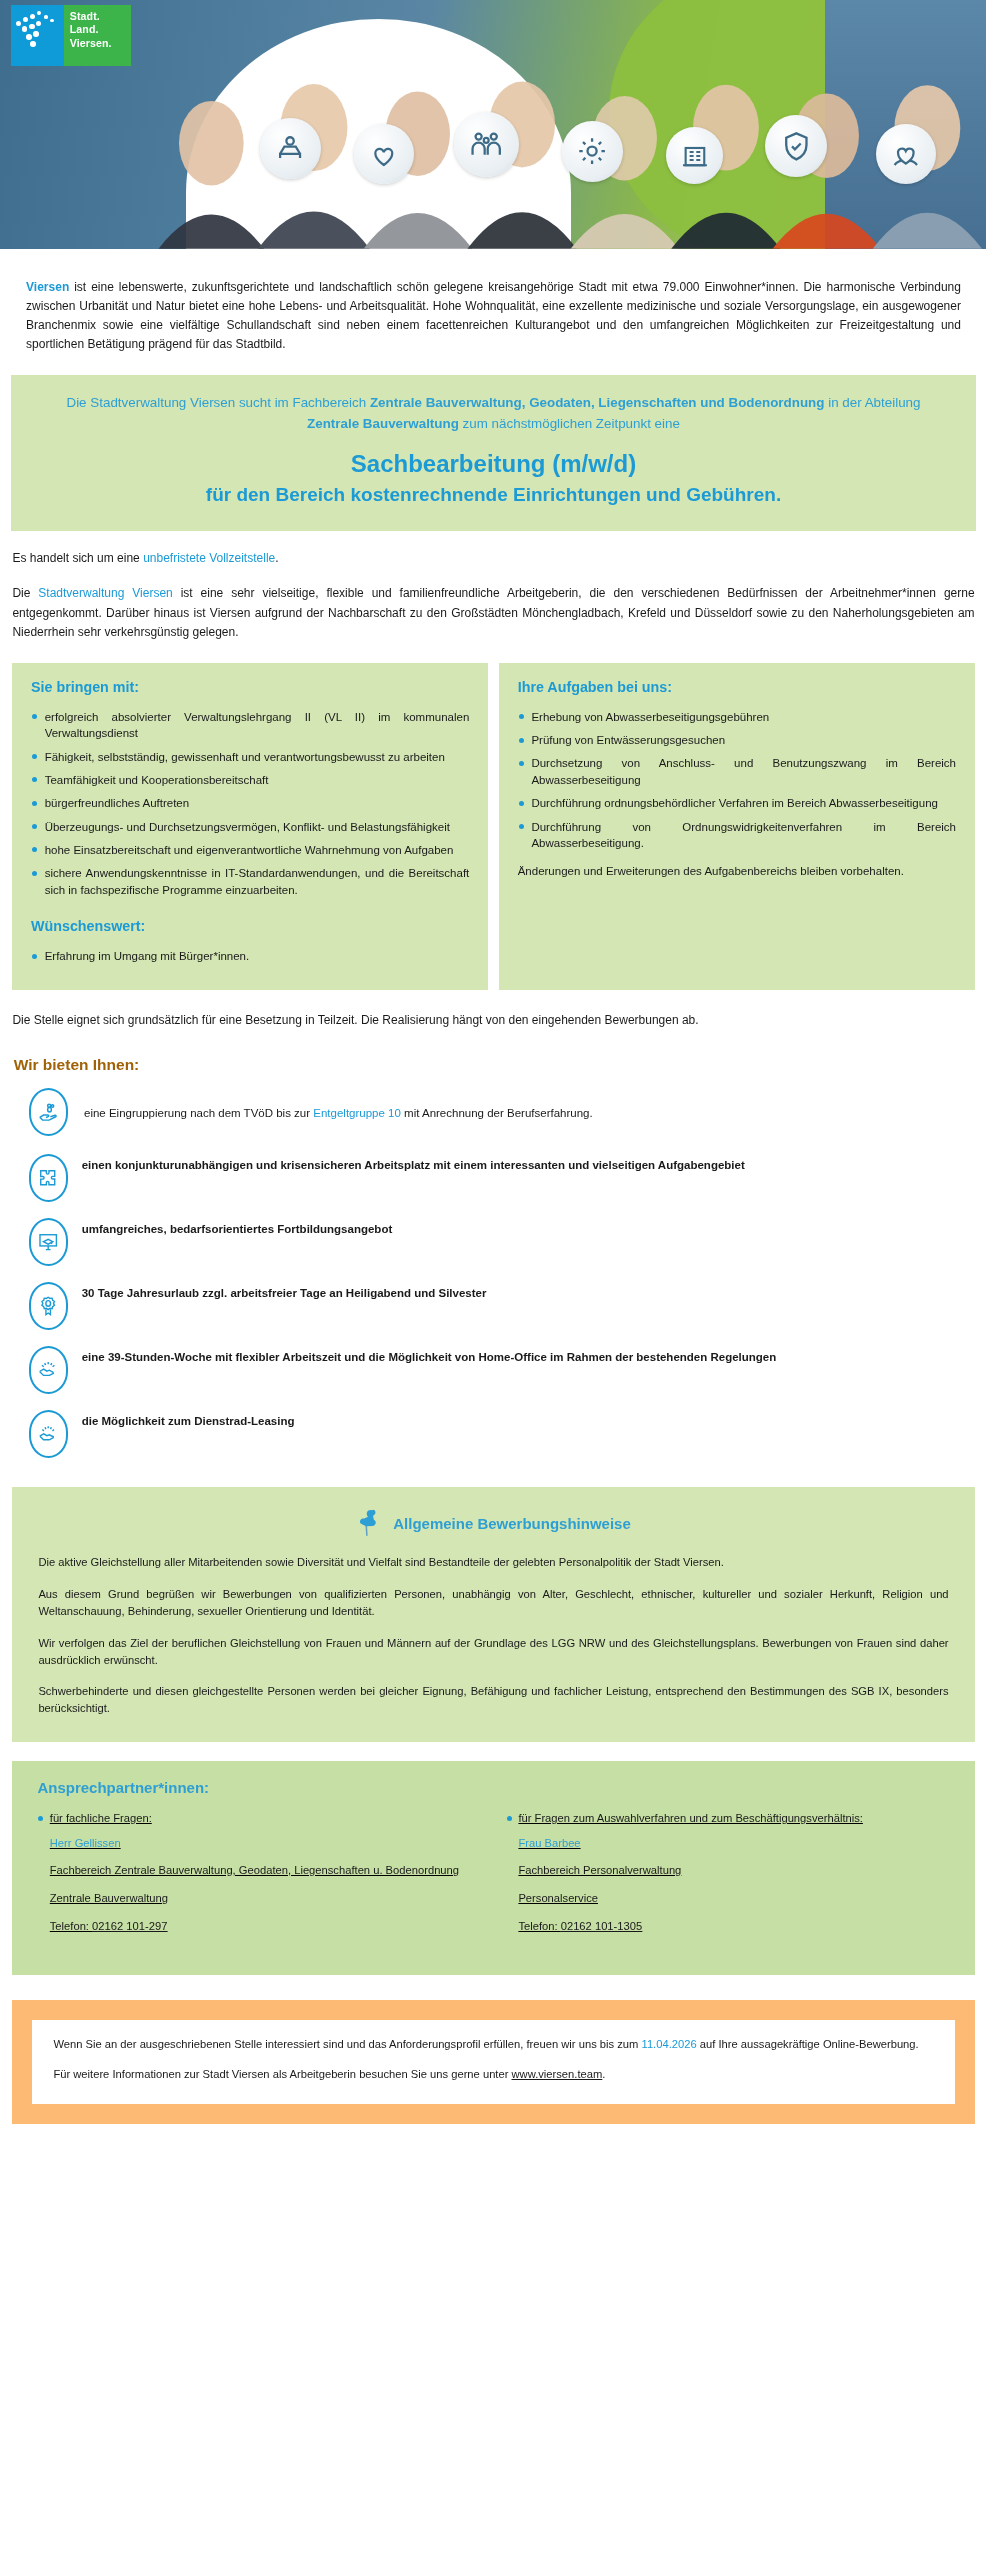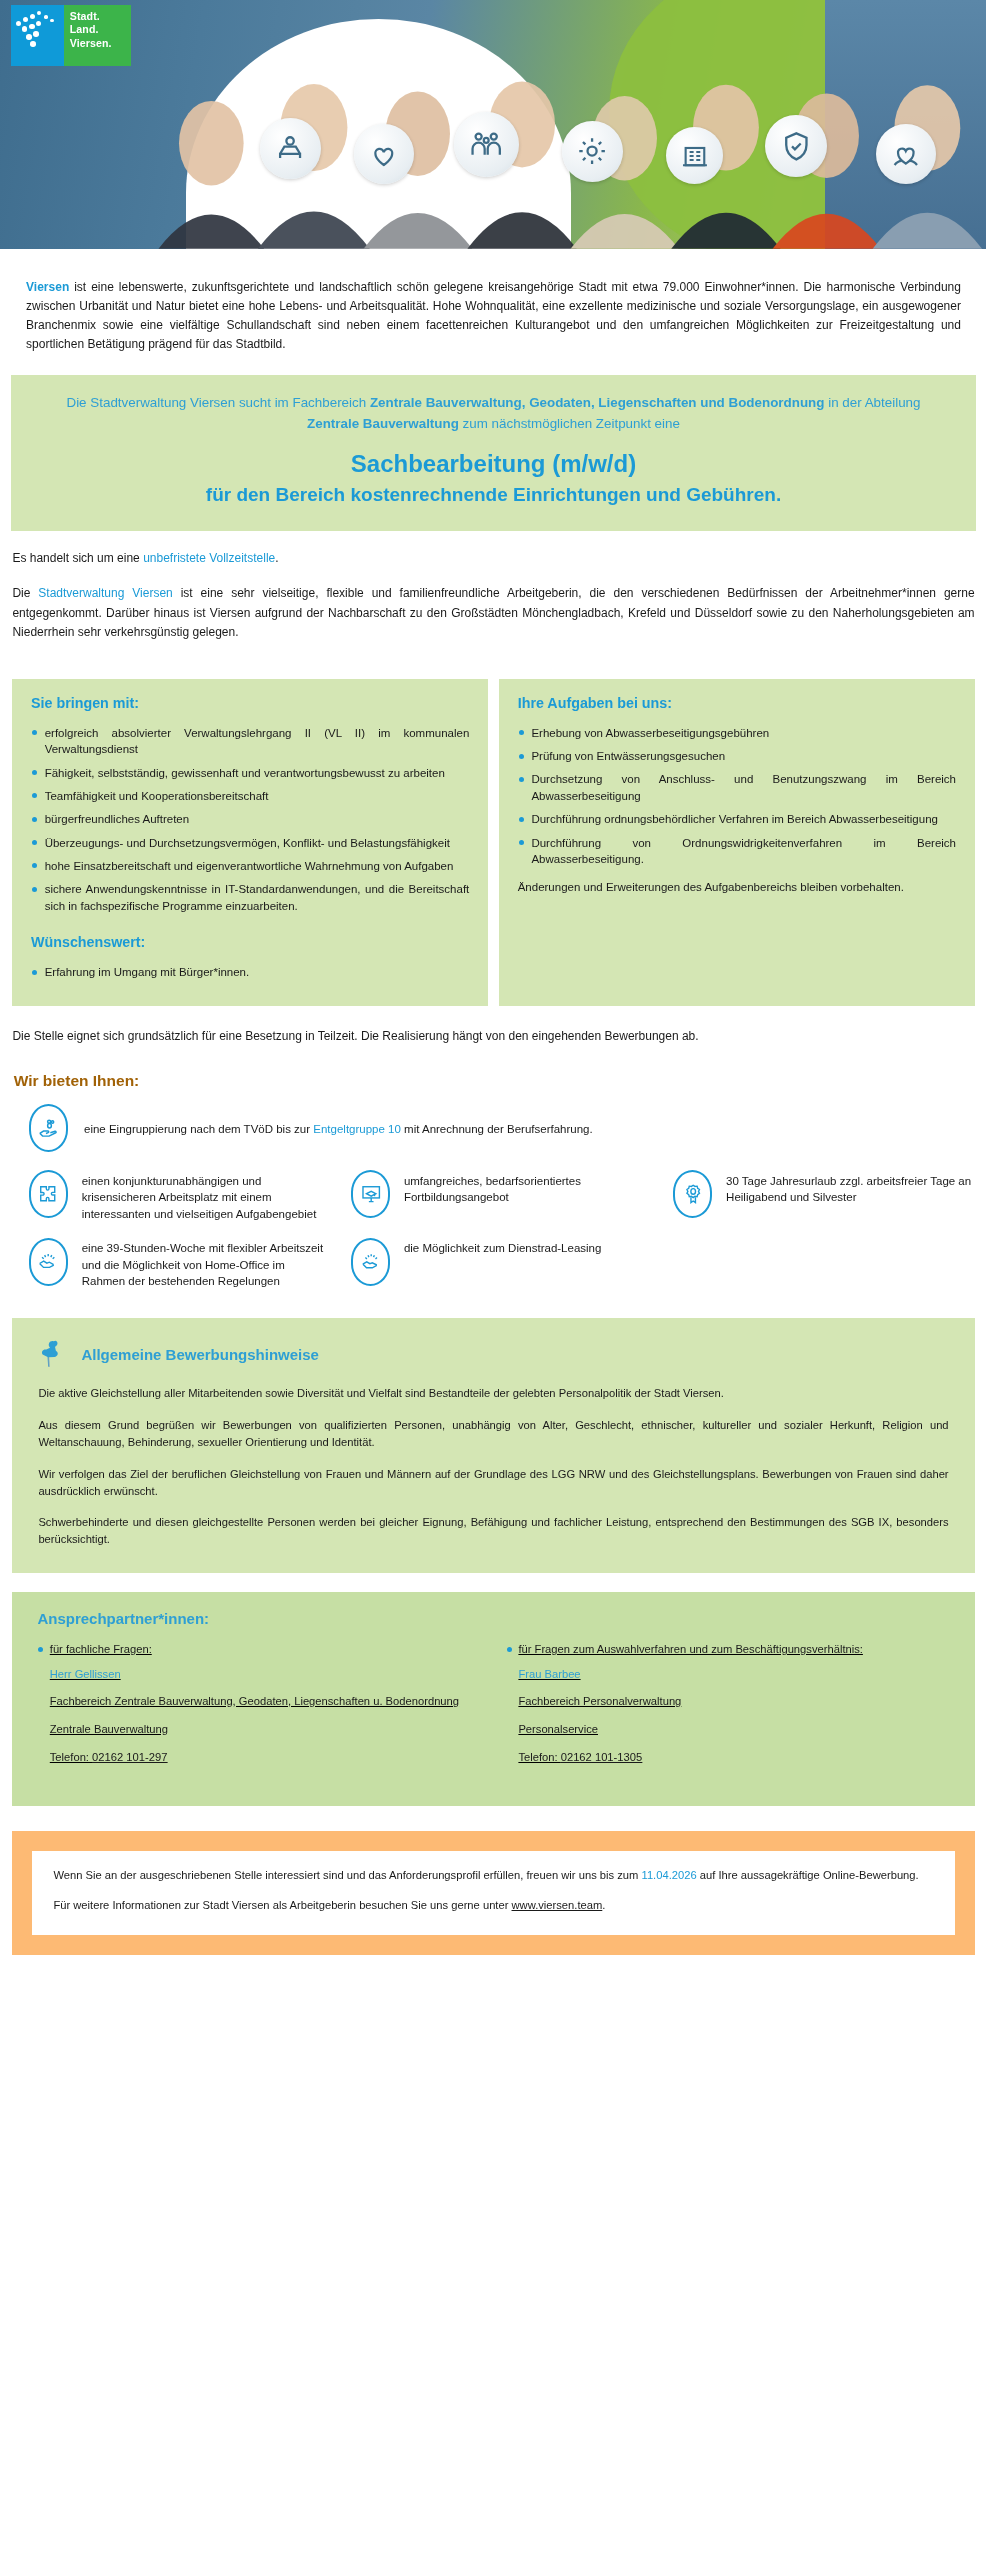--- a/index.html
+++ b/index.html
@@ -143,21 +143,20 @@
   .cols {
     display: flex;
     gap: 11.2px;
     margin: 21px 12.4px 0 12.4px;
     align-items: stretch;
   }
   .col-box {
     background: #d4e6b4;
     padding: 16px 18.6px 18.6px 18.6px;
     flex: 1 1 0;
-    margin-top: 16px;
   }
   .col-box h3 {
     color: #1b9ad6;
     font-size: 14.3px;
     font-weight: bold;
     margin: 0 0 13.7px 0;
   }
   .col-box h3.second { margin-top: 20px; }
   ul.bul {
     list-style: none;
@@ -191,24 +190,25 @@
     font-size: 15.5px;
     font-weight: bold;
     margin: 26px 0 6.2px 13.7px;
   }
   .benefit-full {
     display:flex; align-items:center; gap: 16px;
     margin: 13.7px 12.4px 0 29px;
   }
   .benefits-grid {
     display: grid;
-    grid-template-columns: 1fr 1fr 1fr;
+    grid-template-columns: 1fr;
     column-gap: 21px;
     row-gap: 16px;
     margin: 18.6px 12.4px 0 29px;
+    font-weight: bold;
   }
   .benefit {
     display: flex;
     align-items: flex-start;
     gap: 13.7px;
   }
   .bicon {
     flex: 0 0 auto;
     width: 39px; height: 48px;
     border: 2.2px solid #1b9ad6;
@@ -224,22 +224,23 @@
   }
   .btext .hl { color: #1b9ad6; }
 
   
   .hinweise {
     background: #d4e6b4;
     margin: 29px 12.4px 0 12.4px;
     padding: 21px 26px 25px 26px;
   }
   .hinweise-head {
-    display:flex; align-items:center; gap: 16px;
+    display:flex; align-items:center; gap: 10px;
     margin-bottom: 16px;
+    justify-content: center;
   }
   .hinweise-head h3 {
     color: #2e9fd4; font-size: 15px; font-weight: bold; margin:0;
   }
   .pin-icon { width: 27px; height: 30px; flex: 0 0 auto; }
   .hinweise p {
     font-size: 11.2px;
     line-height: 1.5;
     color: #1a1a1a;
     text-align: justify;

